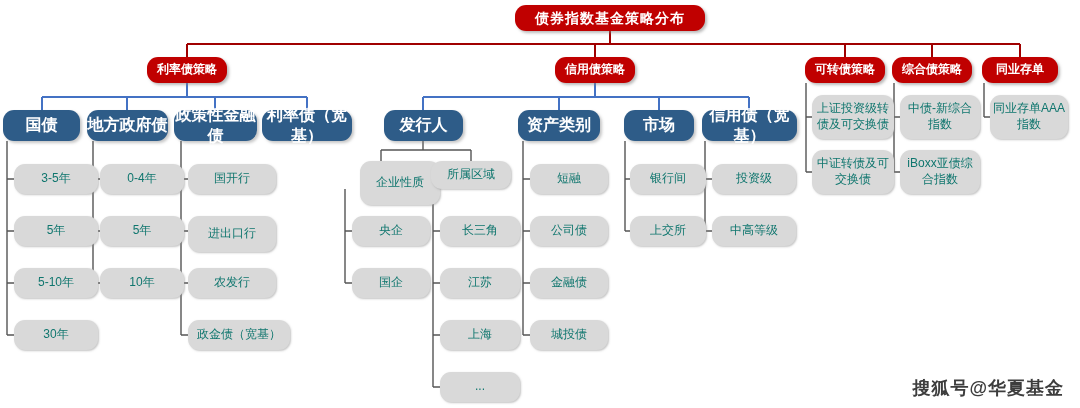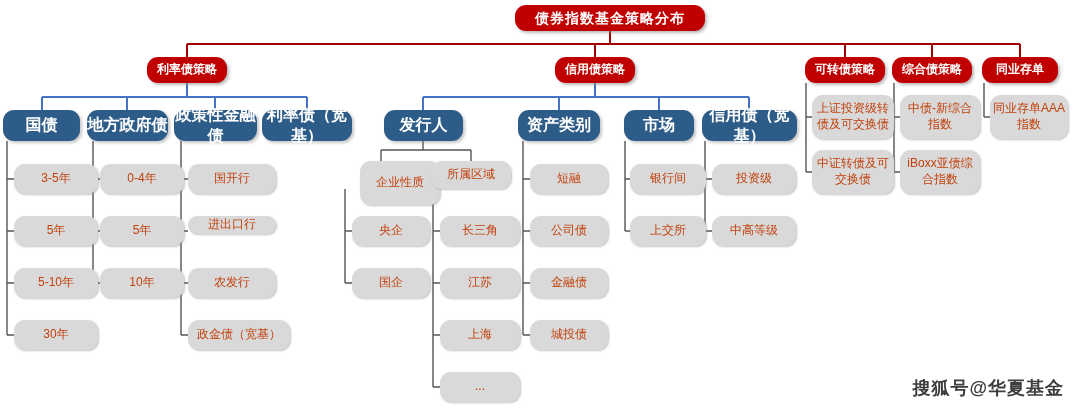--- a/index.html
+++ b/index.html
@@ -7,21 +7,21 @@
   body { background:#ffffff; font-family:"Liberation Sans","DejaVu Sans",sans-serif; }
   .canvas { position:relative; width:1080px; height:408px; background:#ffffff; overflow:hidden; }
   svg.connectors { position:absolute; left:0; top:0; }
   .node { position:absolute; display:flex; align-items:center; justify-content:center;
           text-align:center; border-radius:11px; line-height:1.3; }
   .red  { background:#c00000; color:#ffffff; font-weight:bold; font-size:12px;
           box-shadow:2px 2px 3px rgba(130,130,130,.55); }
   .root { font-size:14px; letter-spacing:1px; }
   .blue { background:#2e5c88; color:#ffffff; font-weight:bold; font-size:16px;
           box-shadow:2px 2px 3px rgba(130,130,130,.45); }
-  .gray { background:#d9d9d9; color:#c2410c; font-size:12px; padding:2px 3px;
+  .gray { background:#d9d9d9; color:#0f766e; font-size:12px; padding:2px 3px;
           box-shadow:1px 1px 2px rgba(140,140,140,.5);text-align:center; }
   .watermark { position:absolute; right:16px; bottom:8px; font-size:18px; font-weight:bold;
                color:#3d3d3d; letter-spacing:1px; }
 </style>
 </head>
 <body>
 
 <div class="canvas">
 
   <svg class="connectors" width="1080" height="408" viewBox="0 0 1080 408">
@@ -68,21 +68,21 @@
   <div class="node gray" style="left:14px;top:164px;width:84px;height:30px">3-5年</div>
   <div class="node gray" style="left:14px;top:216px;width:84px;height:30px">5年</div>
   <div class="node gray" style="left:14px;top:268px;width:84px;height:30px">5-10年</div>
   <div class="node gray" style="left:14px;top:320px;width:84px;height:30px">30年</div>
 
   <div class="node gray" style="left:100px;top:164px;width:84px;height:30px">0-4年</div>
   <div class="node gray" style="left:100px;top:216px;width:84px;height:30px">5年</div>
   <div class="node gray" style="left:100px;top:268px;width:84px;height:30px">10年</div>
 
   <div class="node gray" style="left:188px;top:164px;width:88px;height:30px">国开行</div>
-  <div class="node gray" style="left:188px;top:216px;width:88px;height:18px">进出口行</div>
+  <div class="node gray" style="left:188px;top:216px;width:88px;height:36px">进出口行</div>
   <div class="node gray" style="left:188px;top:268px;width:88px;height:30px">农发行</div>
   <div class="node gray" style="left:188px;top:320px;width:102px;height:30px">政金债（宽基）</div>
 
   <div class="node gray" style="left:360px;top:161px;width:80px;height:44px">企业性质</div>
   <div class="node gray" style="left:431px;top:161px;width:80px;height:28px">所属区域</div>
 
   <div class="node gray" style="left:352px;top:216px;width:78px;height:30px">央企</div>
   <div class="node gray" style="left:352px;top:268px;width:78px;height:30px">国企</div>
 
   <div class="node gray" style="left:440px;top:216px;width:80px;height:30px">长三角</div>

